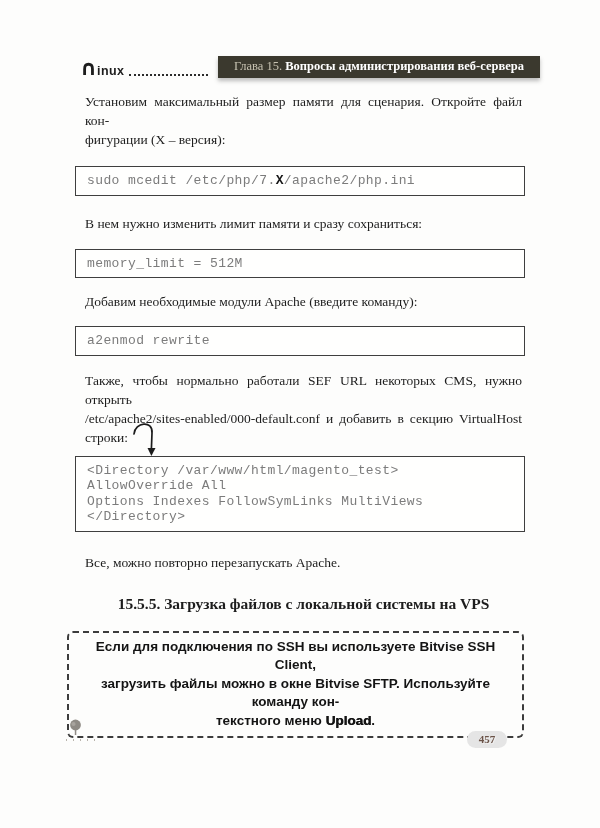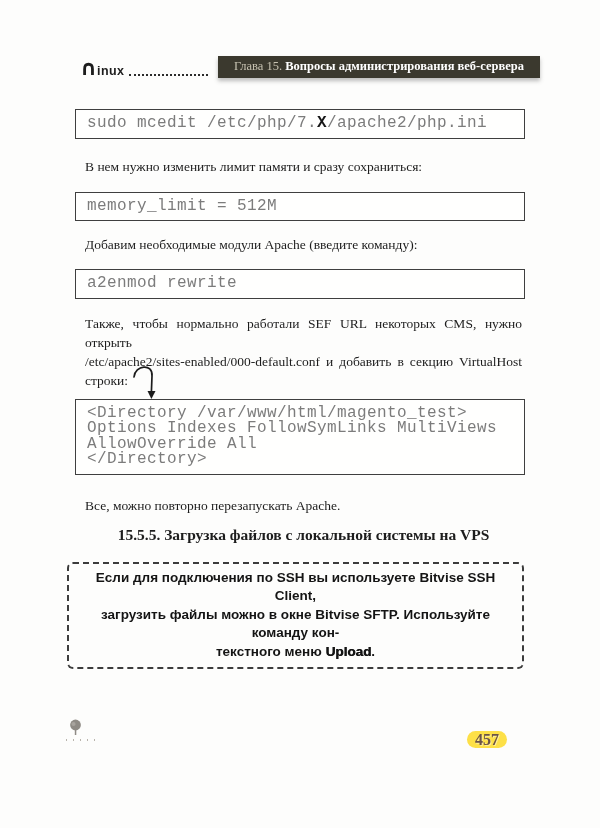--- a/index.html
+++ b/index.html
@@ -24,56 +24,56 @@
   .chapter-title{color:#ffffff;font-weight:bold;}
   
   .body-content{position:absolute;top:92px;left:85px;width:437px;}
   .para{font-size:13.5px;line-height:19px;}
   .tline{display:block;}
   .jl{text-align:justify;text-align-last:justify;}
   .codebox{
     box-sizing:border-box;width:450px;margin-left:-10px;
     border:1px solid #3f3f3f;background:#fffffe;
     font-family:"Liberation Mono","DejaVu Sans Mono",monospace;
-    font-size:16px;line-height:15.5px;color:#7c7c7c;
+    font-size:13px;line-height:15.5px;color:#7c7c7c;
     padding:6px 11px;letter-spacing:.4px;
   }
   .codebox .bold-x{color:#161616;font-weight:bold;}
   .cb1{margin-top:17px;}
   .cb2{margin-top:16px;}
   .cb3{margin-top:15px;}
   .cb4{margin-top:9px;}
   .p2{margin-top:18px;}
   .p3{margin-top:14px;}
   .p4{margin-top:15px;}
   .p5{margin-top:21px;}
   .p6{margin-top:26px;}
   .line3-wrap{position:relative;display:block;}
   .arrow-annot{position:absolute;left:46px;top:-7px;overflow:visible;}
   .section-heading{
-    margin-top:10px;text-align:center;font-weight:bold;font-size:15.5px;line-height:20px;
+    margin-top:22px;text-align:center;font-weight:bold;font-size:15.5px;line-height:20px;
   }
   
   .note{
     box-sizing:border-box;width:457px;margin:17px 0 0 -18px;
     border:2px dashed #3c3c3c;border-radius:6px;
     padding:5px 14px 6px;text-align:center;
     font-family:"Liberation Sans",sans-serif;font-weight:bold;
     font-size:13.5px;line-height:18.5px;color:#141414;
   }
   .note .xbold{text-shadow:.4px 0 0 currentColor;}
   
   .tree-logo{position:absolute;left:66px;top:719px;width:30px;text-align:left;}
   .tree-logo svg{display:block;margin-left:2px;}
   .publisher-mark{width:34px;height:2px;margin-top:3px;
     background:repeating-linear-gradient(90deg,#b9b4ac 0 1.5px,transparent 1.5px 7px);}
   .page-badge{
     position:absolute;top:731px;left:467px;width:40px;height:17px;
-    background:#fde047;border-radius:9px;
-    font-size:16px;font-weight:bold;line-height:17px;text-align:center;
+    background:#e5e5e5;border-radius:9px;
+    font-size:11px;font-weight:bold;line-height:17px;text-align:center;
     color:#6b5348;text-shadow:1px 1px 0 rgba(255,255,255,.45);
   }
 </style>
 </head>
 <body>
 
 <div class="page">
 
   <div class="header">
     <div class="logo">
@@ -82,20 +82,24 @@
     </div>
     <div class="leader"></div>
     <div class="chapter-bar">
       <span class="chapter-prefix">Глава 15.</span>
       <span class="chapter-title">Вопросы администрирования веб-сервера</span>
     </div>
   </div>
 
   <div class="body-content">
 
+    <div class="para">
+      <span class="tline jl">Установим максимальный размер памяти для сценария. Откройте файл кон-</span>
+      <span class="tline">фигурации (X – версия):</span>
+    </div>
 
     <div class="codebox cb1"><span>sudo mcedit /etc/php/7.</span><span class="bold-x">X</span><span>/apache2/php.ini</span></div>
 
     <div class="para p2">
       <span class="tline">В нем нужно изменить лимит памяти и сразу сохраниться:</span>
     </div>
 
     <div class="codebox cb2"><span>memory_limit = 512M</span></div>
 
     <div class="para p3">
@@ -111,22 +115,22 @@
         <span>строки:</span>
         <svg class="arrow-annot" width="32" height="42" viewBox="0 0 32 42">
           <path d="M3,13 C4,1 22,-1 21,12 L20.4,28" fill="none" stroke="#1c1c1c" stroke-width="1.7" stroke-linecap="round"></path>
           <polygon points="16.5,27 24.5,27 20.4,35" fill="#1c1c1c"></polygon>
         </svg>
       </span>
     </div>
 
     <div class="codebox cb4">
       <span class="tline">&lt;Directory /var/www/html/magento_test&gt;</span>
+      <span class="tline">AllowOverride All</span>
       <span class="tline">Options Indexes FollowSymLinks MultiViews</span>
-      <span class="tline">AllowOverride All</span>
       <span class="tline">&lt;/Directory&gt;</span>
     </div>
 
     <div class="para p5">
       <span class="tline">Все, можно повторно перезапускать Apache.</span>
     </div>
 
     <div class="section-heading">15.5.5. Загрузка файлов с локальной системы на VPS</div>
 
 

